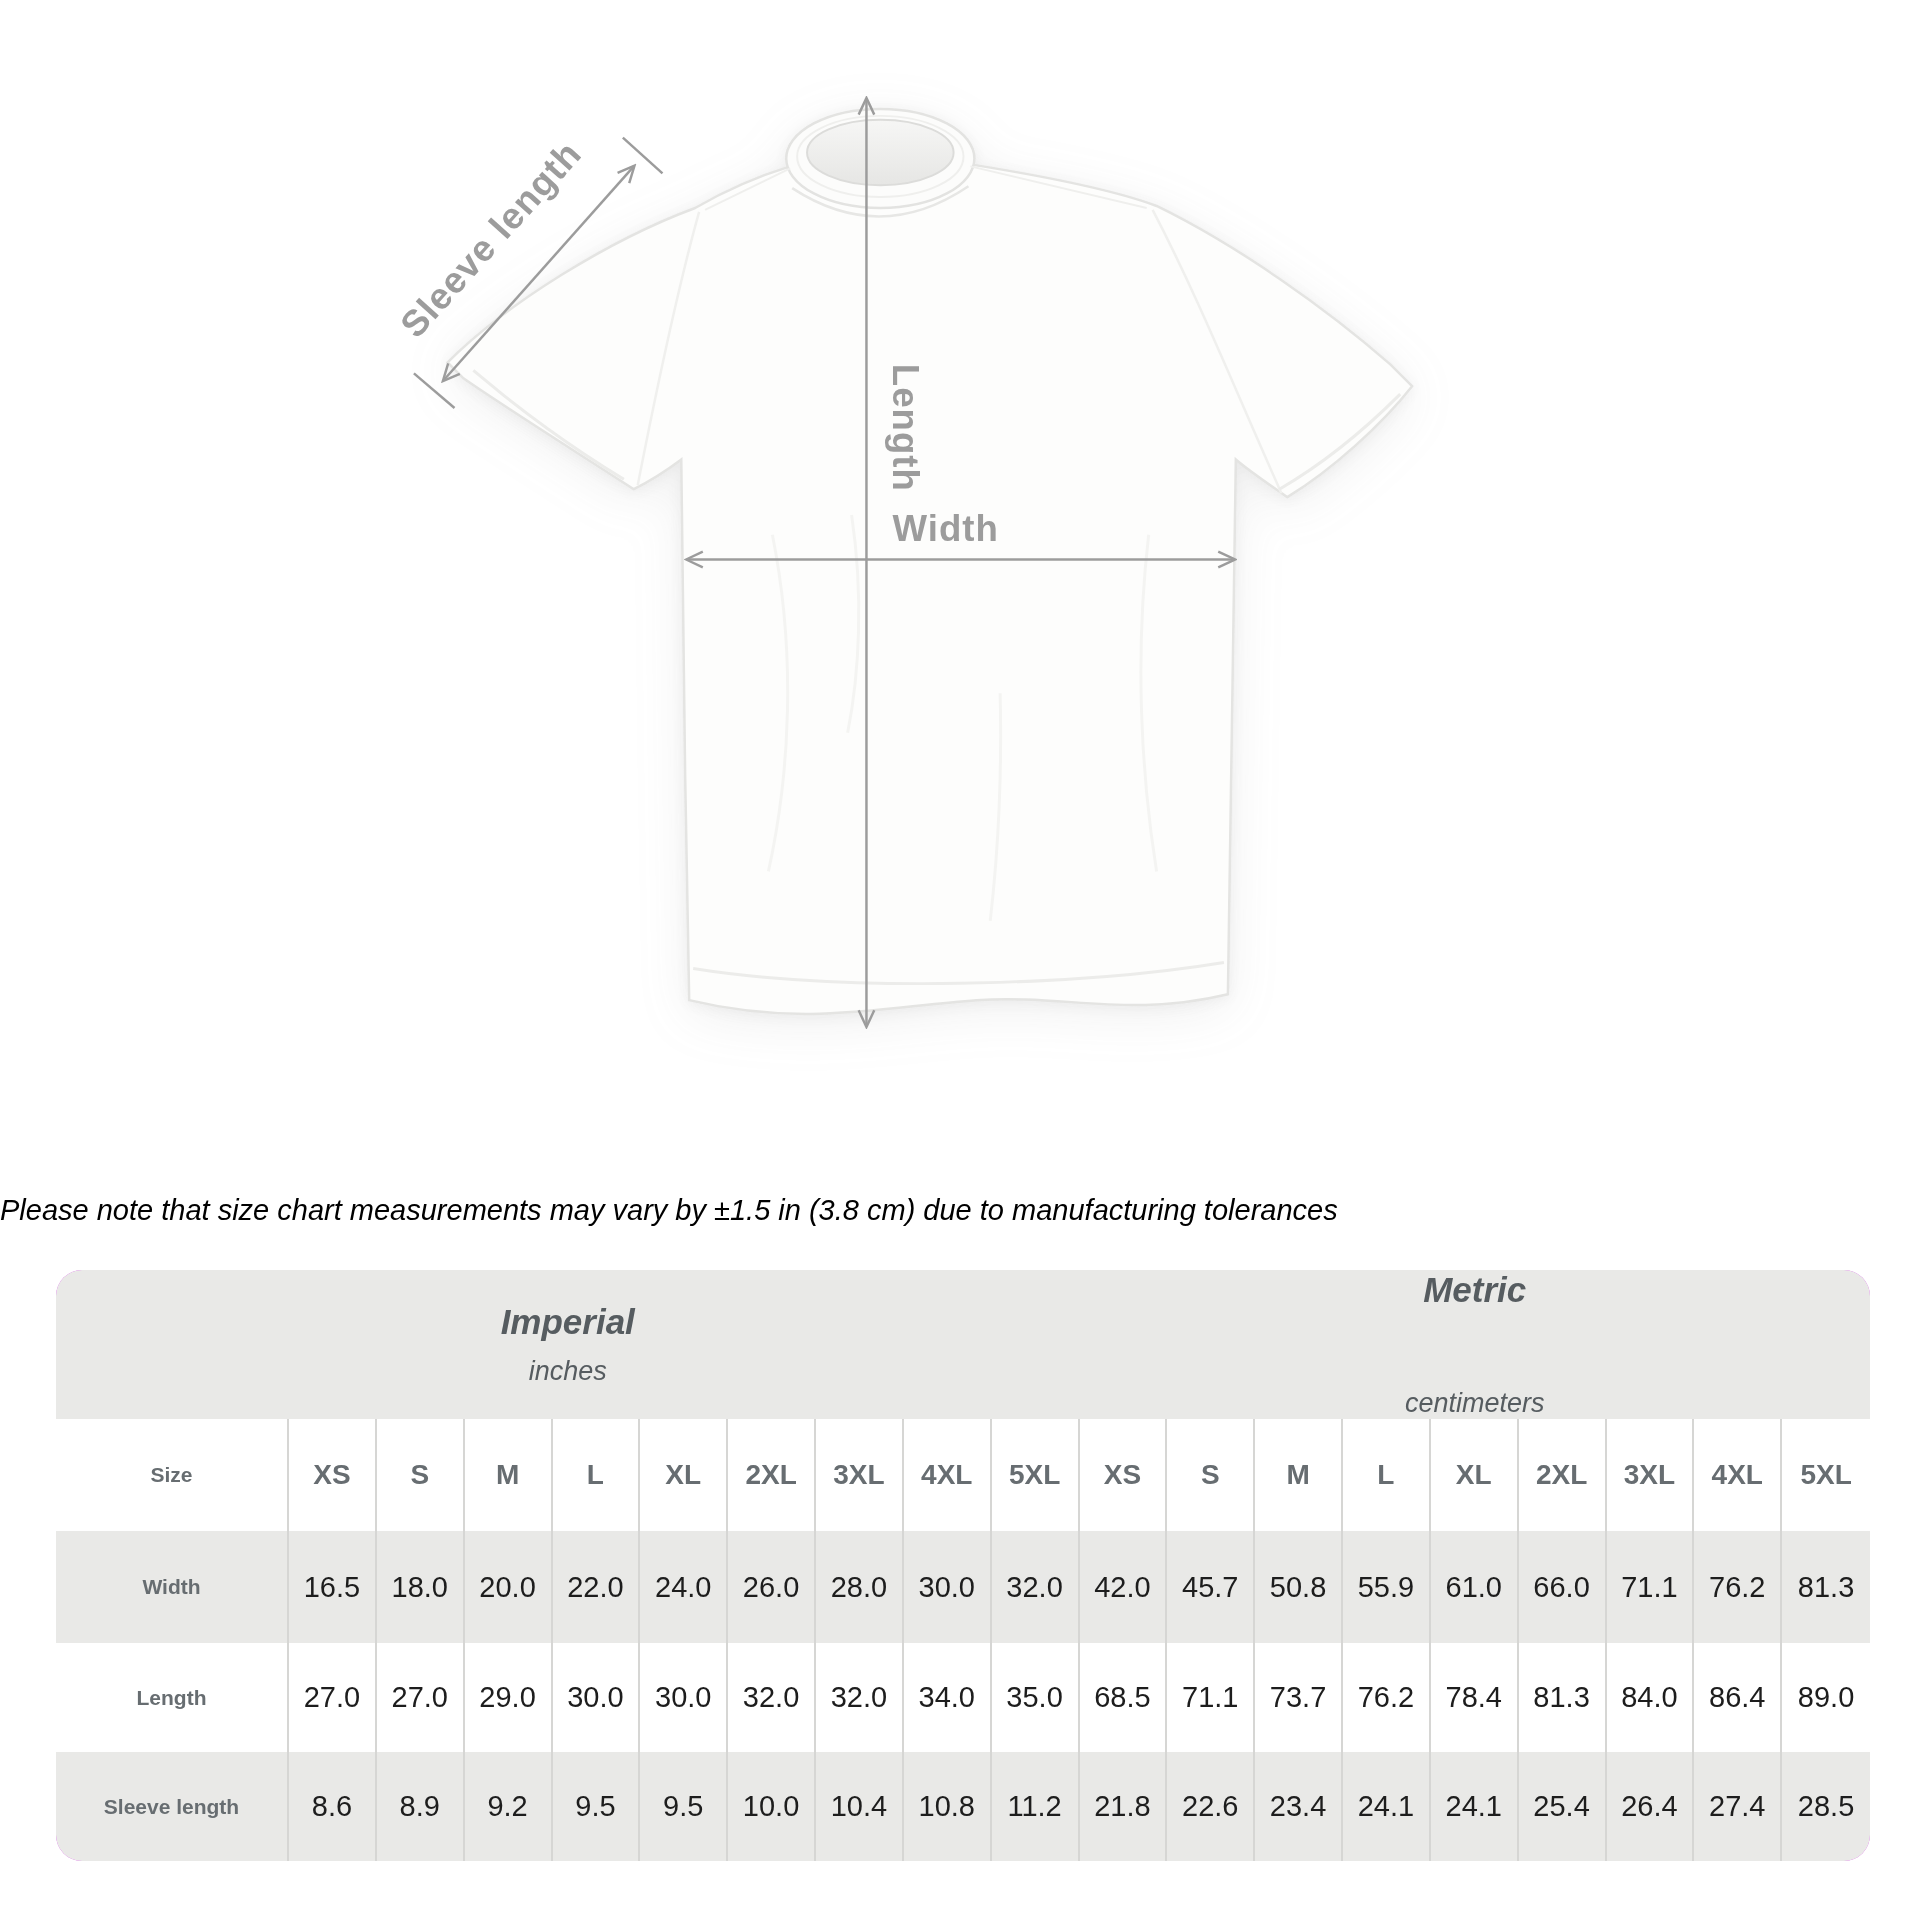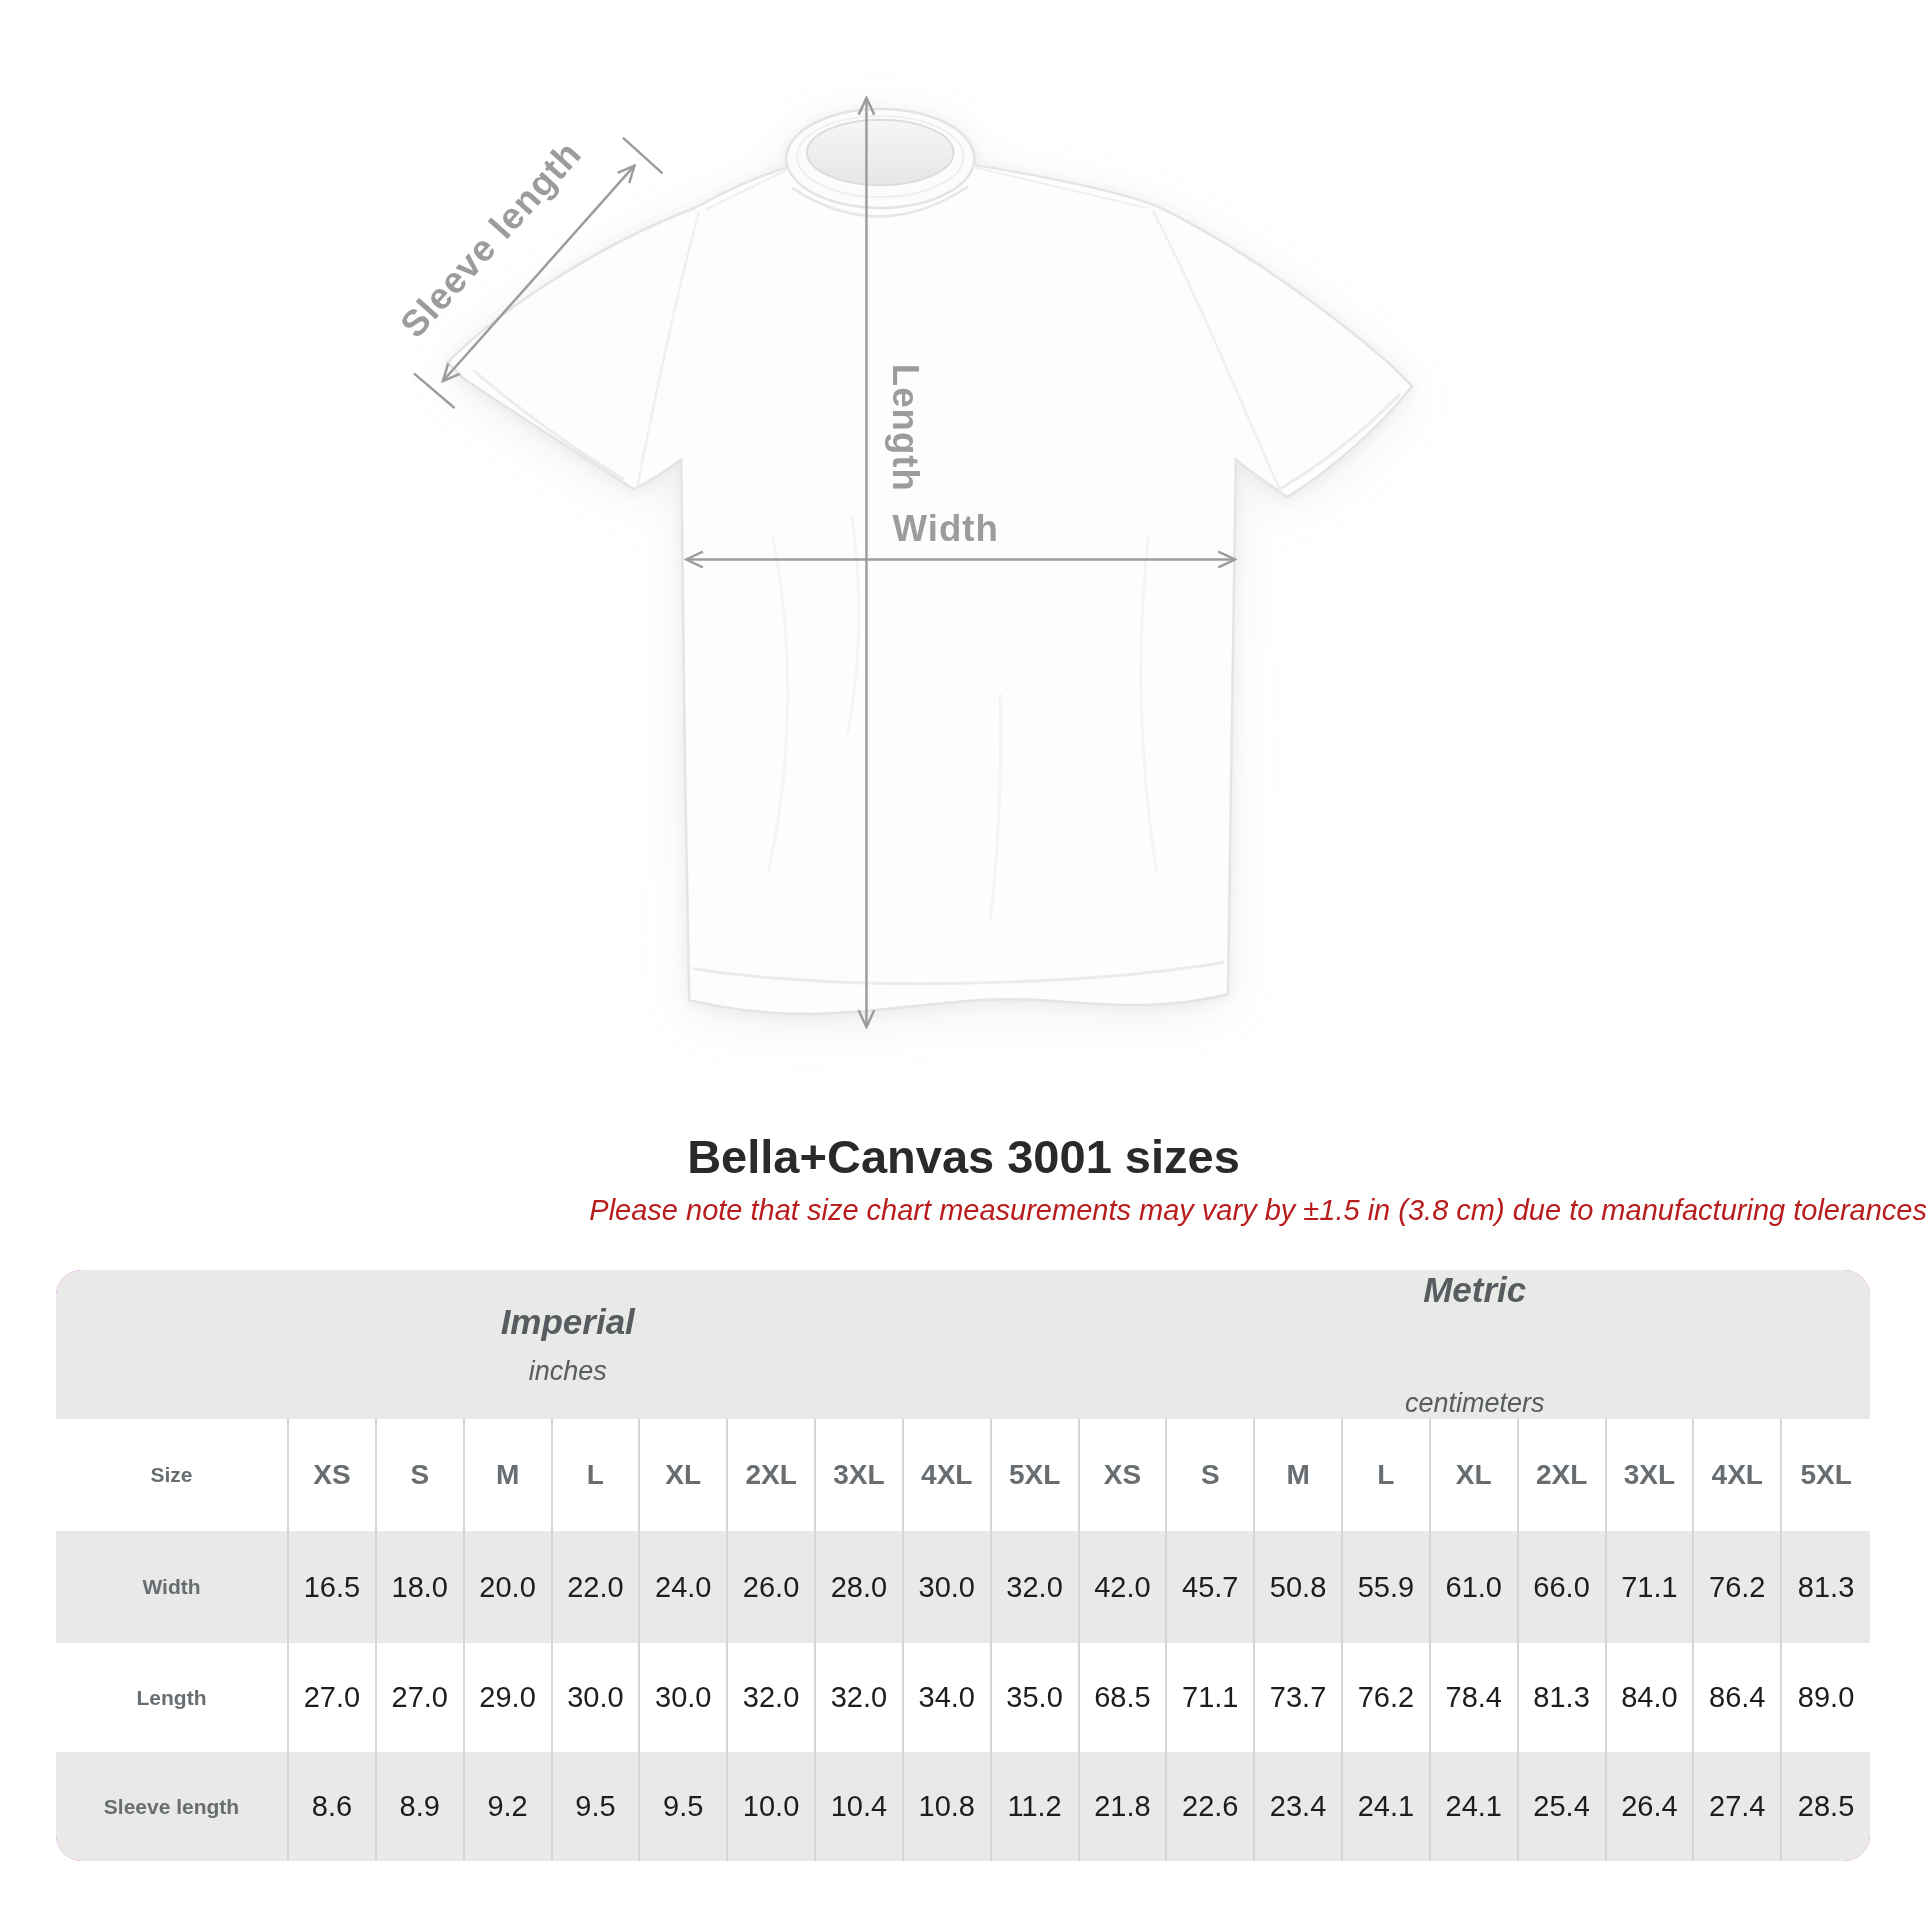--- a/index.html
+++ b/index.html
@@ -26,21 +26,21 @@
   }
   .shirt-line { fill: none; }
 
   
   .title {
     position: absolute; top: 1129px; left: 0; width: 100%;
     text-align: center; font-size: 47px; font-weight: 700; color: #2a2a2a;
   }
   .subtitle {
     position: absolute; top: 1194px; left: 0; width: 100%;
-    text-align: right; font-size: 29px; font-style: italic; color: #b91c1c; padding-left: 33px;
+    text-align: left; font-size: 29px; font-style: italic; color: #000000;
   }
 
   
   .tbl {
     position: absolute; top: 1270px; left: 56px; width: 1814px;
     display: grid;
     grid-template-columns: 233px repeat(18, 1fr);
     grid-template-rows: 149px 112px 112px 109px 109px;
     border-radius: 26px; overflow: hidden;
     background: #d946ef;
@@ -129,21 +129,20 @@
       <line class="annot-line" x1="875" y1="100" x2="875" y2="1036" marker-start="url(#arr)" marker-end="url(#arr)"></line>
       <text class="annot-label" x="902" y="432" text-anchor="middle" transform="rotate(90 902 432)">Length</text>
     </g>
 
     <g>
       <line class="annot-line" x1="694" y1="565" x2="1246" y2="565" marker-start="url(#arr)" marker-end="url(#arr)"></line>
       <text class="annot-label" x="955" y="546" text-anchor="middle">Width</text>
     </g>
   </svg>
 
-  <div class="title">Bella+Canvas 3001 sizes</div>
   <div class="subtitle">Please note that size chart measurements may vary by ±1.5 in (3.8 cm) due to manufacturing tolerances</div>
 
   <div class="tbl">
 
     <div class="band band-imperial">
       <div class="unit-name">Imperial</div>
       <div class="unit-sub">inches</div>
     </div>
     <div class="band band-metric">
       <div class="unit-name">Metric</div>

